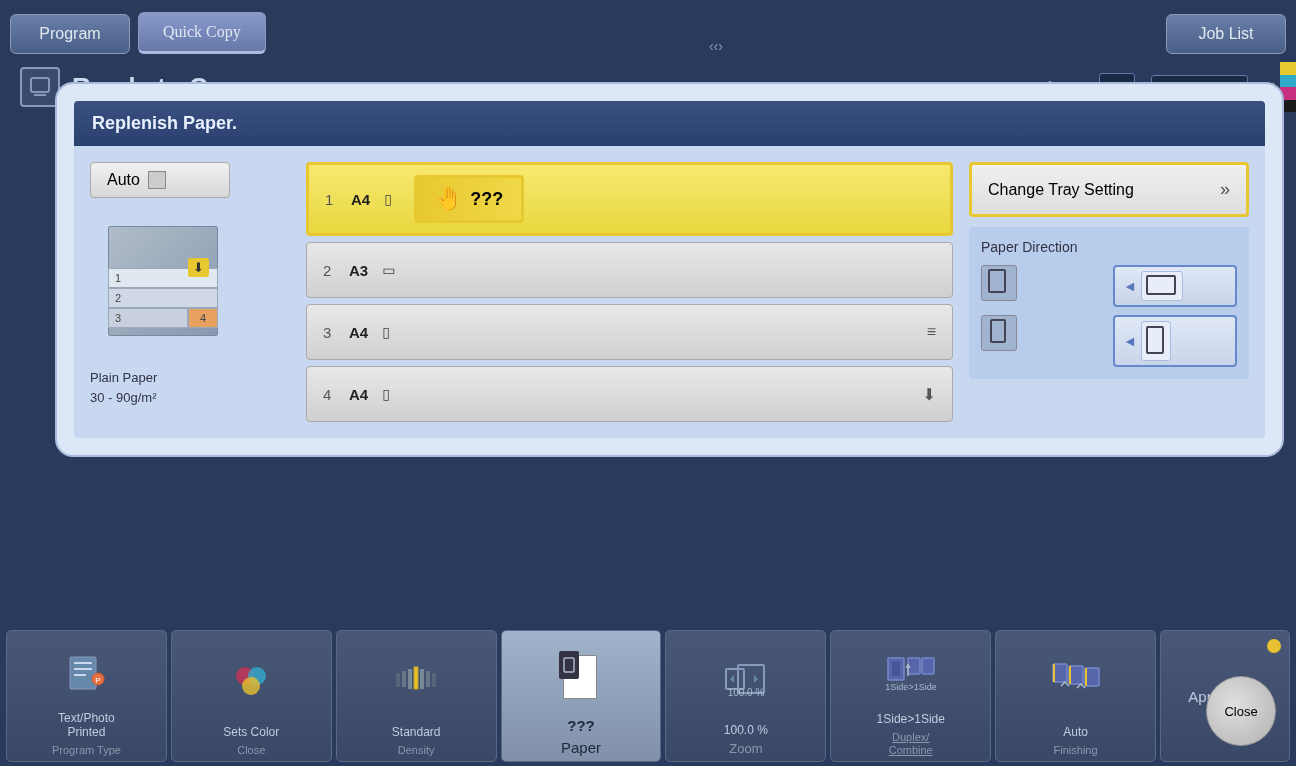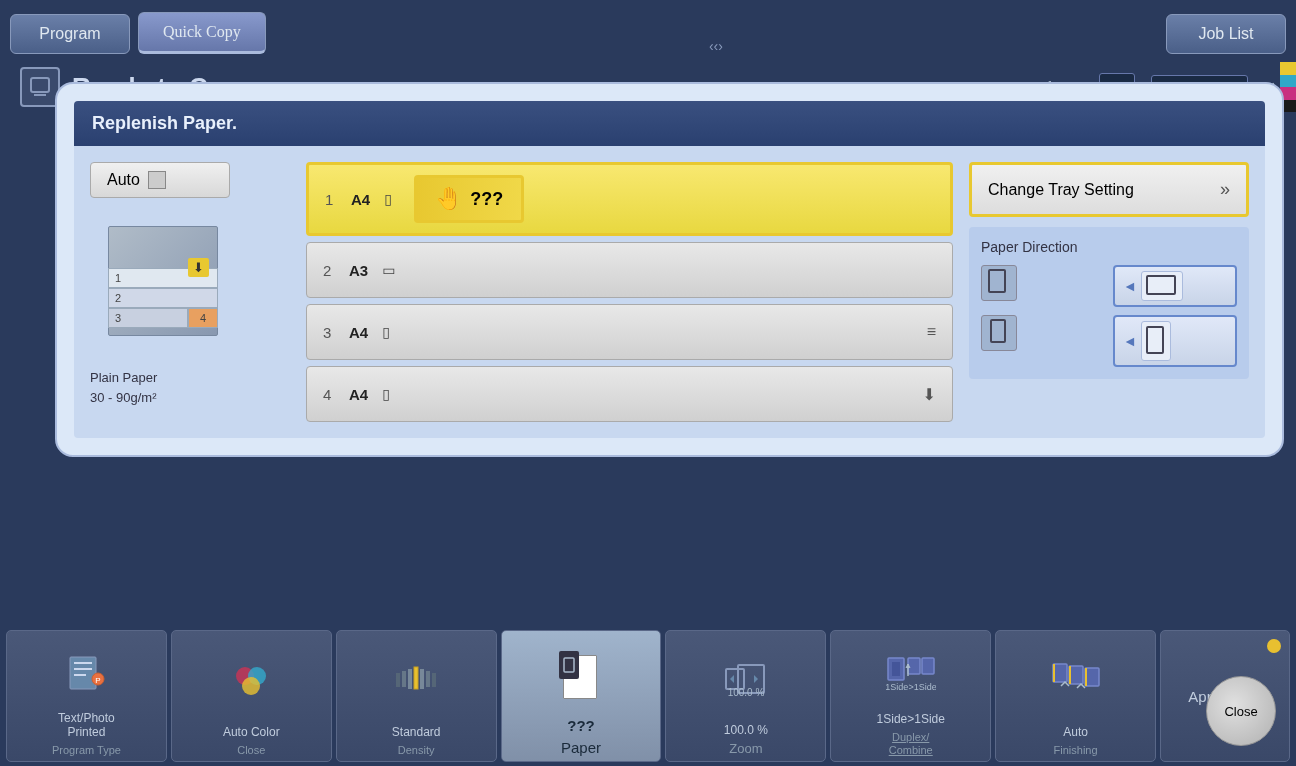--- a/index.html
+++ b/index.html
@@ -537,21 +537,21 @@
   </div>
 
   <div class="tool-item">
     <div class="tool-icon-area">
       <svg width="36" height="36" viewBox="0 0 36 36">
         <circle cx="12" cy="14" r="9" fill="#cc3355" opacity="0.8"></circle>
         <circle cx="24" cy="14" r="9" fill="#33aacc" opacity="0.8"></circle>
         <circle cx="18" cy="24" r="9" fill="#e8c030" opacity="0.8"></circle>
       </svg>
     </div>
-    <div class="tool-label">Auto Color</div>
+    <div class="tool-label">Sets Color</div>
     <div class="tool-label" style="font-size:11px;color:#8899aa;">Close</div>
   </div>
 
   <div class="tool-item">
     <div class="tool-icon-area">
       <svg width="44" height="30" viewBox="0 0 44 30">
         <rect x="2" y="8" width="4" height="14" fill="#556677"></rect>
         <rect x="8" y="6" width="4" height="16" fill="#667788"></rect>
         <rect x="14" y="4" width="4" height="20" fill="#778899"></rect>
         <rect x="20" y="2" width="4" height="22" fill="#e8c030" stroke="#c8a020" stroke-width="1"></rect>

